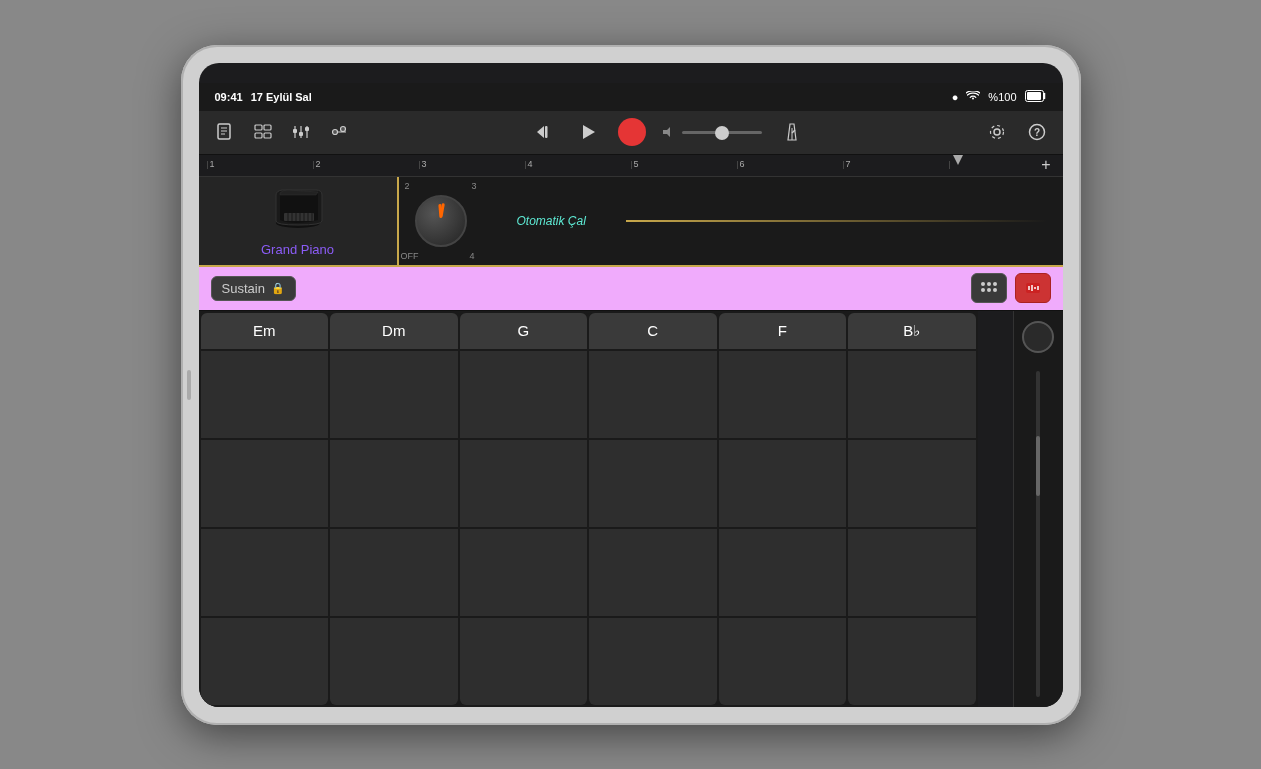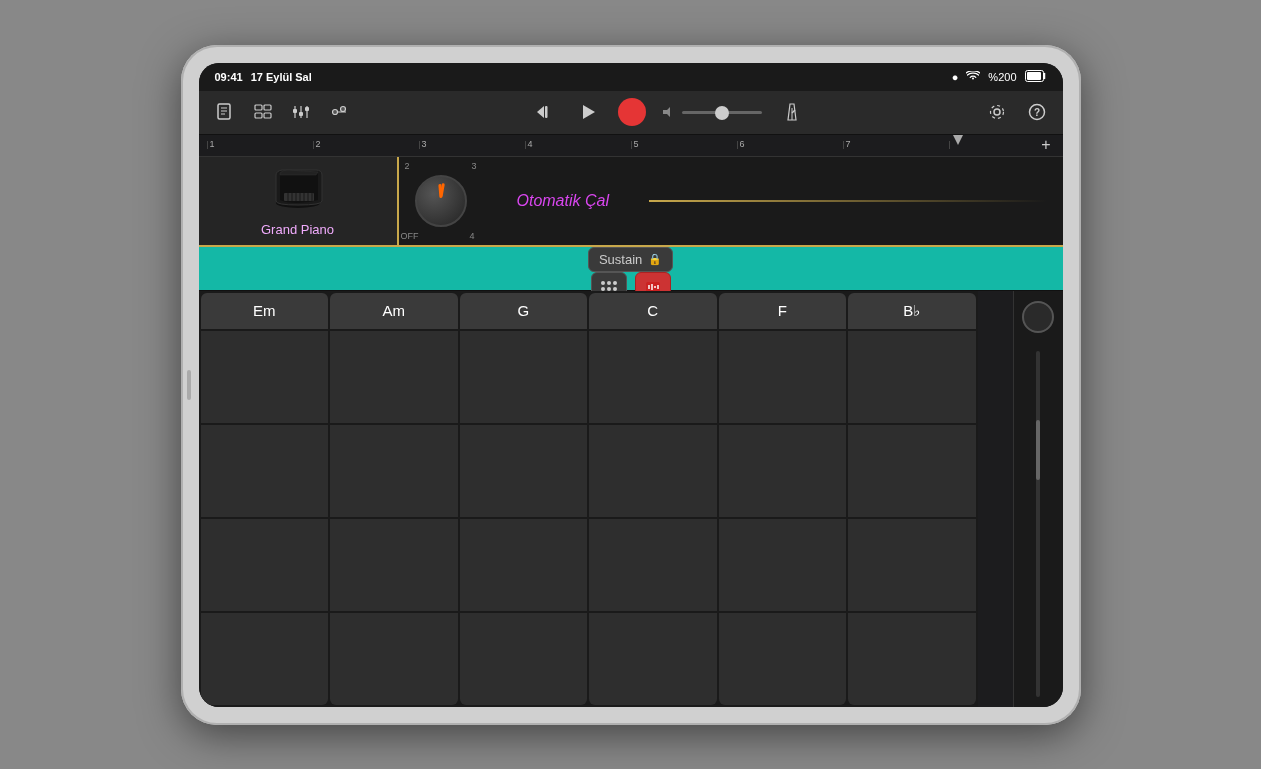--- a/index.html
+++ b/index.html
@@ -31,20 +31,21 @@
     }
     
     .status-bar {
       background: #1a1a1a;
       display: flex;
       align-items: center;
       justify-content: space-between;
       padding: 4px 16px;
       height: 28px;
       flex-shrink: 0;
+      margin-top: 20px;
     }
     .status-left {
       display: flex;
       gap: 8px;
       align-items: center;
       font-size: 11px;
       color: #fff;
       font-weight: 600;
     }
     .status-right {
@@ -178,21 +179,21 @@
       justify-content: center;
       padding: 10px;
       border-right: 2px solid #c8a84b;
       flex-shrink: 0;
     }
     .piano-icon {
       font-size: 36px;
       margin-bottom: 4px;
     }
     .track-name {
-      color: #f0abfc;
+      color: #8b5cf6;
       font-size: 13px;
       font-weight: 500;
     }
     .track-content {
       flex: 1;
       display: flex;
       align-items: center;
       padding: 10px 16px;
       gap: 20px;
     }
@@ -217,36 +218,35 @@
       height: 14px;
       background: #ff6600;
       border-radius: 2px;
       position: absolute;
       top: 6px;
       left: 50%;
       transform: translateX(-50%) rotate(10deg);
       transform-origin: bottom center;
     }
     .autoplay-label {
-      color: #d946ef;
-      font-size: 16px;
+      color: #5eead4;
+      font-size: 12px;
       font-style: italic;
       margin-left: 10px;
     }
     
     .controls-bar {
-      background: #14b8a6;
+      background: #f0abfc;
       height: 44px;
       display: flex;
       align-items: center;
       justify-content: space-between;
       padding: 0 12px;
       flex-shrink: 0;
       border-bottom: 1px solid #111;
-      flex-direction: column;
     }
     .sustain-btn {
       display: flex;
       align-items: center;
       gap: 6px;
       background: #3a3a3a;
       border: 1px solid #555;
       border-radius: 6px;
       padding: 4px 10px;
       cursor: pointer;
@@ -385,21 +385,21 @@
       <div class="status-right">
         <span>●</span>
         <span>
           <svg width="14" height="10" viewBox="0 0 14 10" fill="none">
             <path d="M7 8.5a1 1 0 110-2 1 1 0 010 2z" fill="#fff"></path>
             <path d="M4.2 6.3A3.9 3.9 0 017 5.1a3.9 3.9 0 012.8 1.2" stroke="#fff" stroke-width="1.2" fill="none" stroke-linecap="round"></path>
             <path d="M1.5 4A7 7 0 017 2.2 7 7 0 0112.5 4" stroke="#fff" stroke-width="1.2" fill="none" stroke-linecap="round"></path>
             <path d="M0 2A9.8 9.8 0 017 0a9.8 9.8 0 017 2" stroke="#fff" stroke-width="1.2" fill="none" stroke-linecap="round"></path>
           </svg>
         </span>
-        <span>%200</span>
+        <span>%100</span>
         <span>
           <svg width="22" height="12" viewBox="0 0 22 12" fill="none">
             <rect x="0.5" y="0.5" width="18" height="11" rx="2" stroke="#fff" stroke-width="1"></rect>
             <rect x="2" y="2" width="14" height="8" rx="1" fill="#fff"></rect>
             <path d="M19.5 3.5v5" stroke="#fff" stroke-width="1.5" stroke-linecap="round"></path>
           </svg>
         </span>
       </div>
     </div>
 
@@ -592,21 +592,21 @@
       <div class="chord-columns" id="chord-columns">
 
       <div class="chord-column">
             <div class="chord-label-row">Em</div>
             <div class="chord-strip-section"></div>
             <div class="chord-strip-section"></div>
             <div class="chord-strip-section"></div>
             <div class="chord-strip-section"></div>
           </div>
           <div class="chord-column">
-            <div class="chord-label-row">Am</div>
+            <div class="chord-label-row">Dm</div>
             <div class="chord-strip-section"></div>
             <div class="chord-strip-section"></div>
             <div class="chord-strip-section"></div>
             <div class="chord-strip-section"></div>
           </div>
           <div class="chord-column">
             <div class="chord-label-row">G</div>
             <div class="chord-strip-section"></div>
             <div class="chord-strip-section"></div>
             <div class="chord-strip-section"></div>

